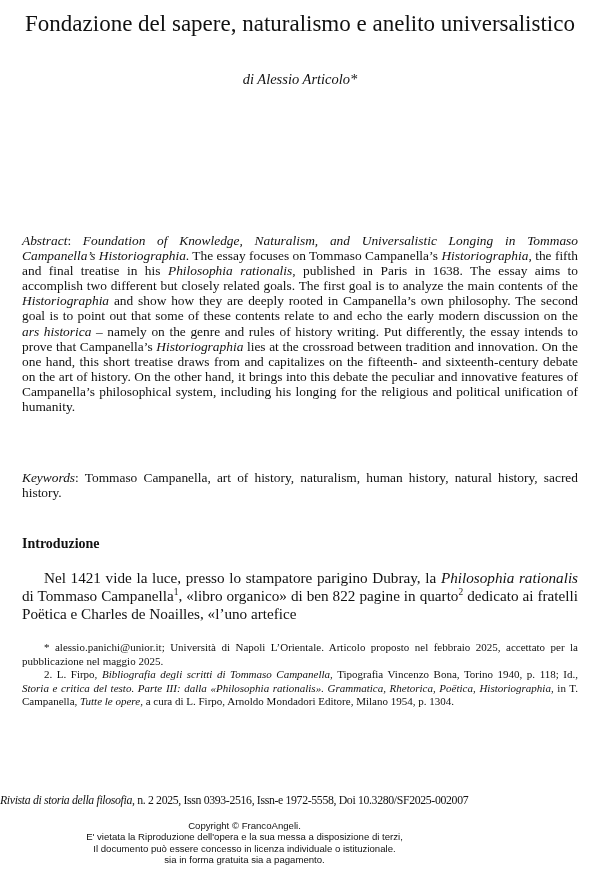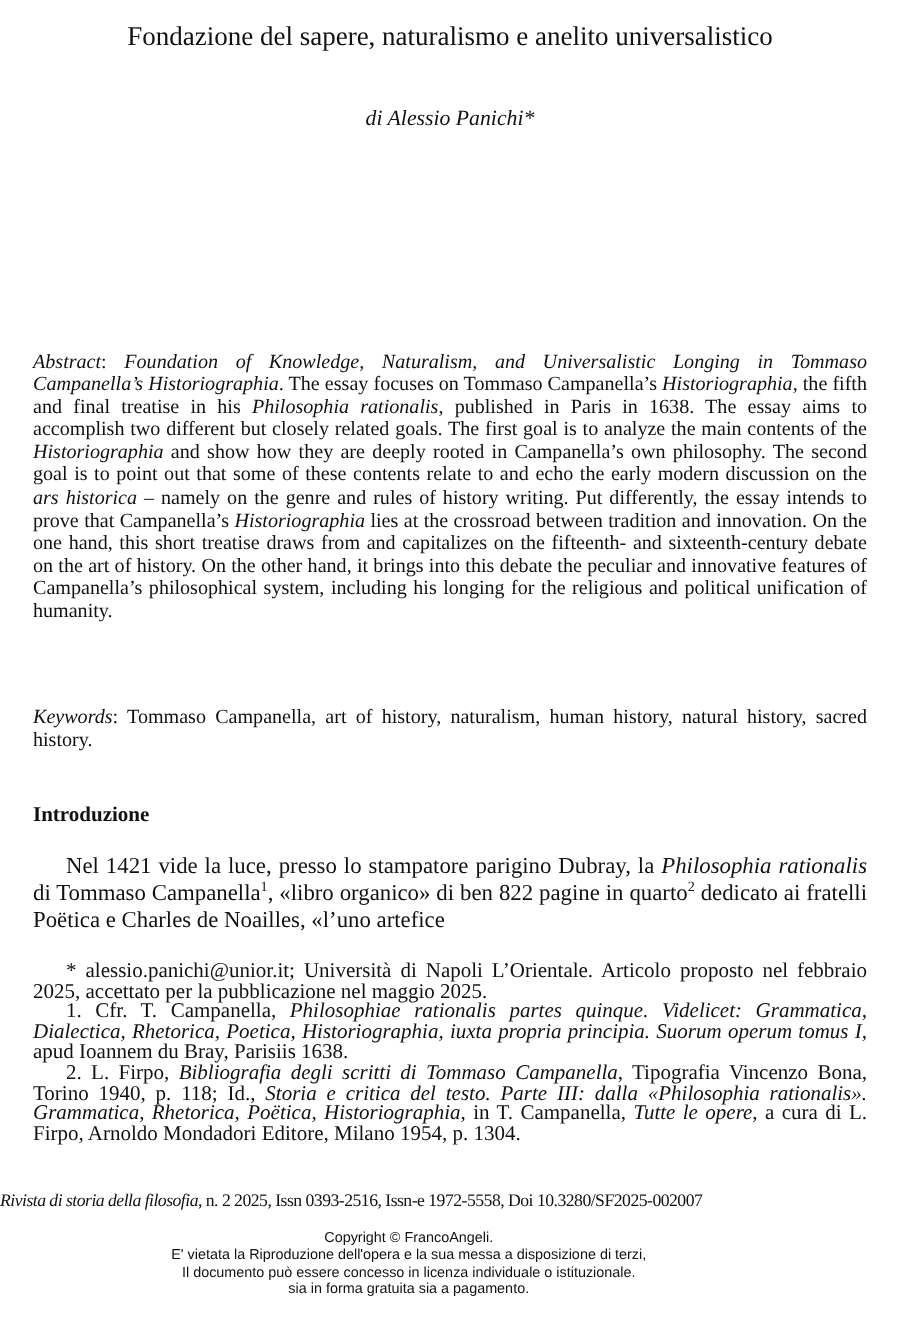--- a/index.html
+++ b/index.html
@@ -3,21 +3,21 @@
 <meta charset="utf-8">
 <style>
   html, body { margin: 0; padding: 0; background: #ffffff; }
   body {
     width: 600px; height: 888px; position: relative; overflow: hidden;
     font-family: "Liberation Serif", "DejaVu Serif", serif; color: #111111;
   }
   .abs { position: absolute; }
   .title {
     left: 0; width: 600px; top: 13px; text-align: center;
-    font-size: 18px; line-height: 22px;
+    font-size: 23px; line-height: 22px;
   }
   .author {
     left: 0; width: 600px; top: 70px; text-align: center;
     font-size: 14.5px; font-style: italic; line-height: 18px;
   }
   .abstract {
     left: 22px; width: 556px; top: 233px;
     font-size: 13.4px; line-height: 15.1px; text-align: justify;
   }
   .keywords {
@@ -26,57 +26,56 @@
   }
   .heading {
     left: 22px; top: 535px; font-size: 14px; font-weight: bold; line-height: 18px;
   }
   .body-text {
     left: 22px; width: 556px; top: 569px;
     font-size: 15.2px; line-height: 18px; text-align: justify; text-indent: 22px;
   }
   .footnotes {
     left: 22px; width: 556px; top: 641px;
-    font-size: 14px; line-height: 13.6px; text-align: justify;
+    font-size: 11px; line-height: 13.6px; text-align: justify;
   }
   .footnotes p { margin: 0; text-indent: 22px; }
   .journal {
     left: 0; width: 600px; top: 792px; text-align: left;
     font-size: 11.8px; line-height: 16px; letter-spacing: -0.35px;
   }
   .copyright {
     left: 0; width: 489px; top: 820px; text-align: center;
     font-family: "Liberation Sans", "DejaVu Sans", sans-serif;
-    font-size: 9.6px; line-height: 11.3px; color: #111111; padding-left: 28px;
+    font-size: 9.6px; line-height: 11.3px; color: #111111;
   }
   .copyright div { margin: 0; }
   i { font-style: italic; }
   sup { font-size: 0.62em; line-height: 0; vertical-align: super; }
   p { margin: 0; }
 </style>
 </head>
 <body>
 
 <div class="abs title">
   <div>Fondazione del sapere, naturalismo e anelito universalistico</div>
 </div>
 
-<div class="abs author">di Alessio Panichi*</div>
+<div class="abs author">di Alessio Articolo*</div>
 
 <p class="abs abstract"><i>Abstract</i><span>: </span><i>Foundation of Knowledge, Naturalism, and Universalistic Longing in Tommaso Campanella’s Historiographia</i><span>. The essay focuses on Tommaso Campanella’s </span><i>Historiographia</i><span>, the fifth and final treatise in his </span><i>Philosophia rationalis</i><span>, published in Paris in 1638. The essay aims to accomplish two different but closely related goals. The first goal is to analyze the main contents of the </span><i>Historiographia</i><span> and show how they are deeply rooted in Campanella’s own philosophy. The second goal is to point out that some of these contents relate to and echo the early modern discussion on the </span><i>ars historica</i><span> – namely on the genre and rules of history writing. Put differently, the essay intends to prove that Campanella’s </span><i>Historiographia</i><span> lies at the crossroad between tradition and innovation. On the one hand, this short treatise draws from and capitalizes on the fifteenth- and sixteenth-century debate on the art of history. On the other hand, it brings into this debate the peculiar and innovative features of Campanella’s philosophical system, including his longing for the religious and political unification of humanity.</span></p>
 
 <p class="abs keywords"><i>Keywords</i><span>: Tommaso Campanella, art of history, naturalism, human history, natural history, sacred history.</span></p>
 
 <div class="abs heading">Introduzione</div>
 
 <p class="abs body-text"><span>Nel 1421 vide la luce, presso lo stampatore parigino Dubray, la </span><i>Philosophia rationalis</i><span> di Tommaso Campanella</span><sup>1</sup><span>, «libro organico» di ben 822 pagine in quarto</span><sup>2</sup><span> dedicato ai fratelli Poëtica e Charles de Noailles, «l’uno artefice</span></p>
 
 <div class="abs footnotes">
   <p>* alessio.panichi@unior.it; Università di Napoli L’Orientale. Articolo proposto nel febbraio 2025, accettato per la pubblicazione nel maggio 2025.</p>
-  <p><span>1. Cfr. T. Campanella, </span><i>Philosophiae rationalis partes quinque. Videlicet: Grammatica, Dialectica, Rhetorica, Poetica, Historiographia, iuxta propria principia. Suorum operum tomus I</i><span>, apud Ioannem du Bray, Parisiis 1638.</span></p>
   <p><span>2. L. Firpo, </span><i>Bibliografia degli scritti di Tommaso Campanella</i><span>, Tipografia Vincenzo Bona, Torino 1940, p. 118; Id., </span><i>Storia e critica del testo. Parte III: dalla «Philosophia rationalis». Grammatica, Rhetorica, Poëtica, Historiographia</i><span>, in T. Campanella, </span><i>Tutte le opere</i><span>, a cura di L. Firpo, Arnoldo Mondadori Editore, Milano 1954, p. 1304.</span></p>
 </div>
 
 <div class="abs journal"><i>Rivista di storia della filosofia</i><span>, n. 2 2025, Issn 0393-2516, Issn-e 1972-5558, Doi 10.3280/SF2025-002007</span></div>
 
 <div class="abs copyright">
   <div>Copyright © FrancoAngeli.</div>
   <div>E' vietata la Riproduzione dell'opera e la sua messa a disposizione di terzi,</div>
   <div>Il documento può essere concesso in licenza individuale o istituzionale.</div>
   <div>sia in forma gratuita sia a pagamento.</div>

